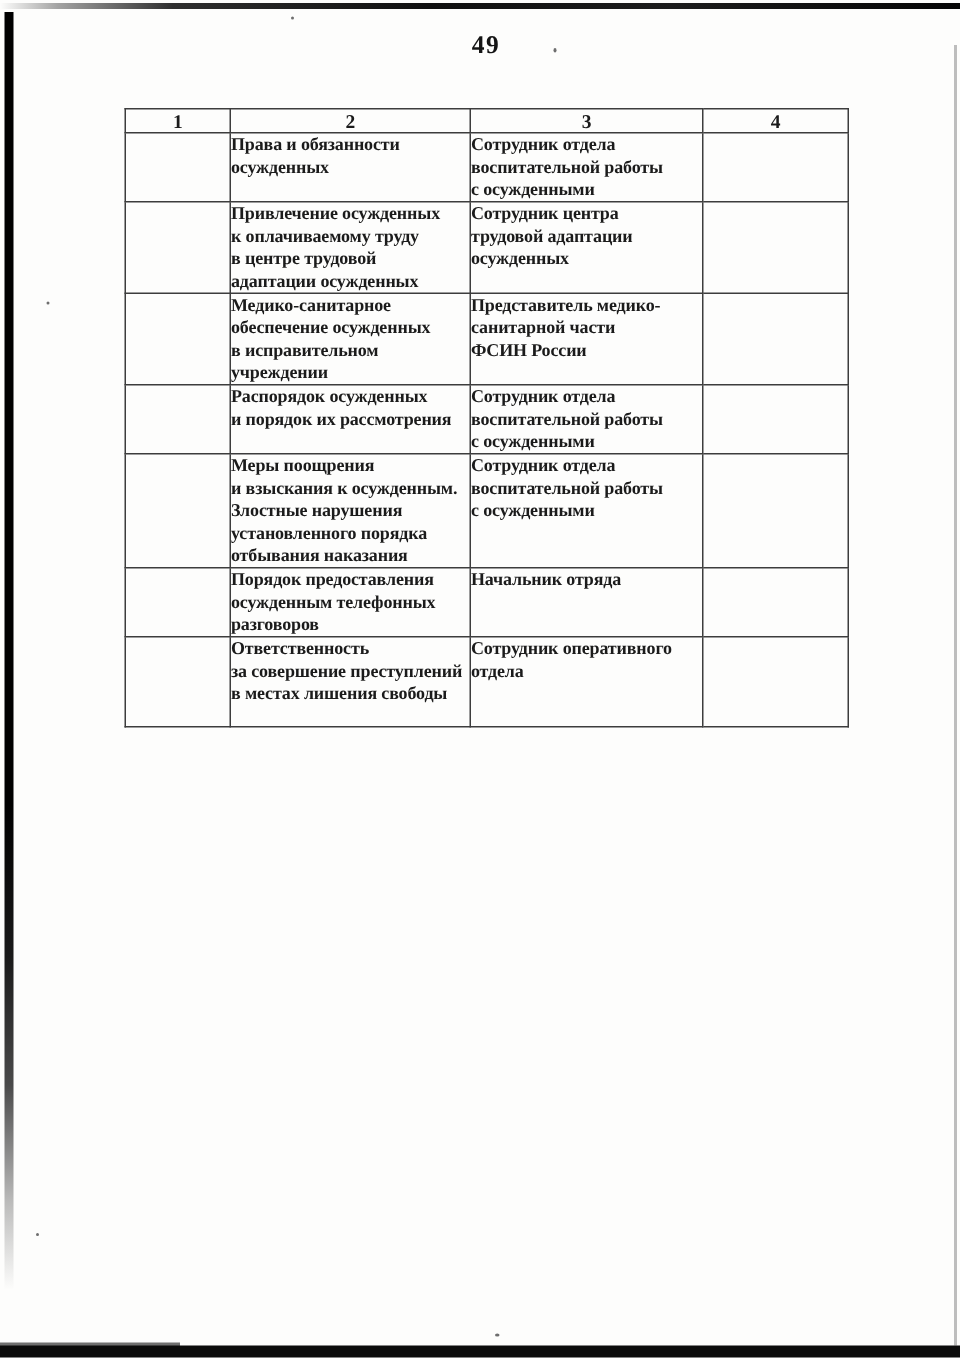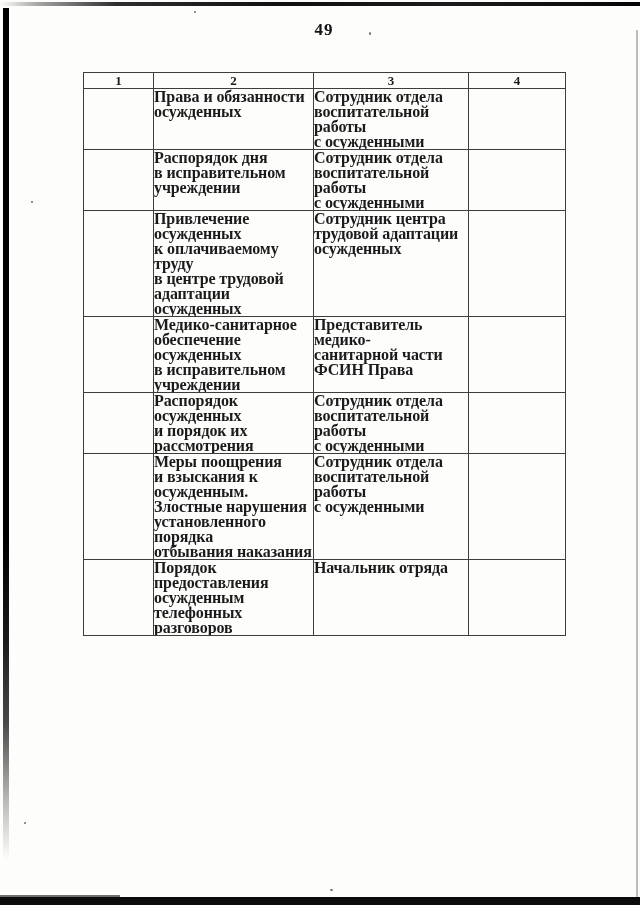--- a/index.html
+++ b/index.html
@@ -49,21 +49,21 @@
   }
 
   
   table.doc{
     position:absolute;left:83px;top:72px;width:482px;
     border-collapse:collapse;table-layout:fixed;
   }
   table.doc th, table.doc td{
     border:1px solid #3d3d3d;
     vertical-align:top;
-    font-size:16px;line-height:15px;font-weight:600;
+    font-size:12px;line-height:15px;font-weight:600;
     letter-spacing:-0.1px;
     white-space:pre-line;
     overflow:hidden;
     padding:0;
   }
   table.doc th{
     height:15px;font-size:13px;font-weight:600;line-height:14px;
     text-align:center;vertical-align:middle;
     letter-spacing:0;
   }
@@ -108,50 +108,40 @@
     <tbody>
       <tr style="height:46px">
         <td class="c-num"></td>
         <td class="c-topic">Права и обязанности
 осужденных</td>
         <td class="c-resp">Сотрудник отдела
 воспитательной работы
 с осужденными</td>
         <td class="c-note"></td>
       </tr>
-      <tr style="height:44px">
-        <td class="c-num"></td>
-        <td class="c-topic">Распорядок дня
-в исправительном
-учреждении</td>
-        <td class="c-resp">Сотрудник отдела
-воспитательной работы
-с осужденными</td>
-        <td class="c-note"></td>
-      </tr>
       <tr style="height:59px">
         <td class="c-num"></td>
         <td class="c-topic">Привлечение осужденных
 к оплачиваемому труду
 в центре трудовой
 адаптации осужденных</td>
         <td class="c-resp">Сотрудник центра
 трудовой адаптации
 осужденных</td>
         <td class="c-note"></td>
       </tr>
       <tr style="height:61px">
         <td class="c-num"></td>
         <td class="c-topic">Медико-санитарное
 обеспечение осужденных
 в исправительном
 учреждении</td>
         <td class="c-resp">Представитель медико-
 санитарной части
-ФСИН Права</td>
+ФСИН России</td>
         <td class="c-note"></td>
       </tr>
       <tr style="height:45px">
         <td class="c-num"></td>
         <td class="c-topic">Распорядок осужденных
 и порядок их рассмотрения</td>
         <td class="c-resp">Сотрудник отдела
 воспитательной работы
 с осужденными</td>
         <td class="c-note"></td>
@@ -169,16 +159,25 @@
         <td class="c-note"></td>
       </tr>
       <tr style="height:45px">
         <td class="c-num"></td>
         <td class="c-topic">Порядок предоставления
 осужденным телефонных
 разговоров</td>
         <td class="c-resp">Начальник отряда</td>
         <td class="c-note"></td>
       </tr>
+      <tr style="height:60px">
+        <td class="c-num"></td>
+        <td class="c-topic">Ответственность
+за совершение преступлений
+в местах лишения свободы</td>
+        <td class="c-resp">Сотрудник оперативного
+отдела</td>
+        <td class="c-note"></td>
+      </tr>
     </tbody>
   </table>
 
 </div>
 
 </body></html>

